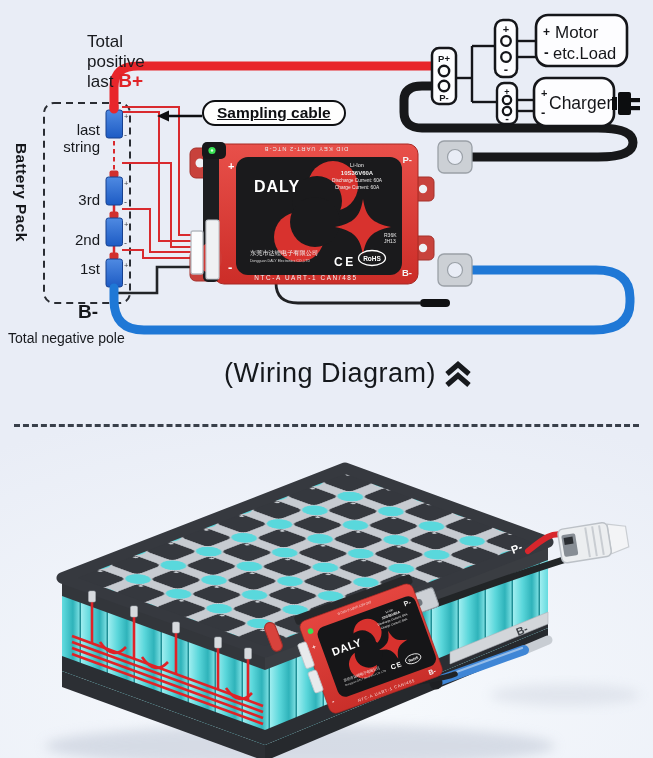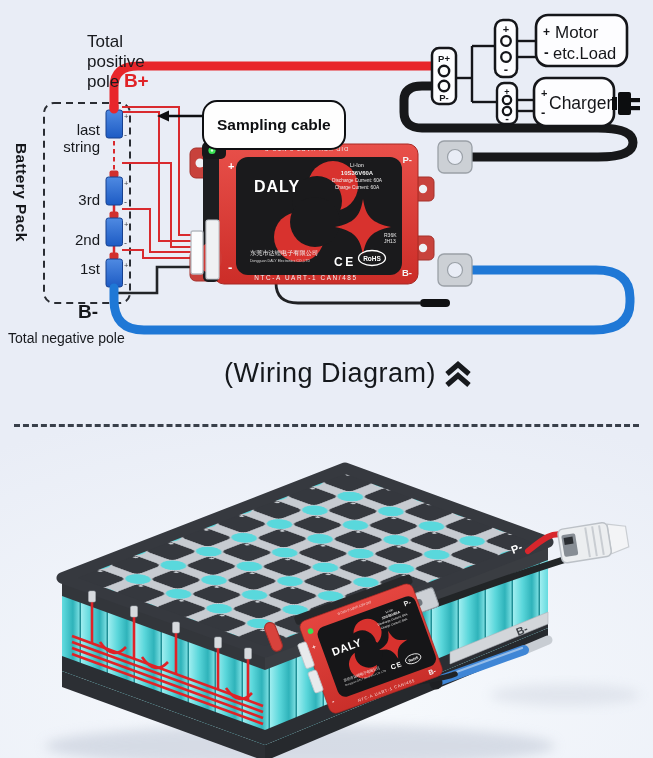--- a/index.html
+++ b/index.html
@@ -17,21 +17,21 @@
   #battery-pack{
     left:12px;top:143px;height:160px;
     writing-mode:vertical-rl;
     font-weight:bold;font-size:15.5px;letter-spacing:.4px;color:#15171b;
   }
   .cell-lbl{width:60px;left:40px;text-align:right;font-size:15px;line-height:16.5px;color:#17191d;}
   #b-minus-label{left:78px;top:301px;font-size:19px;font-weight:bold;color:#15171b;}
   #total-negative{left:8px;top:330px;font-size:14px;color:#17191d;}
   #sampling-box{
     left:202px;top:100px;background:#fefefe;border:2.5px solid #0e0f12;
-    border-radius:15px;padding:14px 13px;font-size:15.5px;font-weight:bold;color:#0e0f12;
+    border-radius:15px;padding:2px 13px;font-size:15.5px;font-weight:bold;color:#0e0f12;text-decoration:underline;
   }
   #title-row{
     top:358px;left:0;right:0;display:flex;justify-content:center;
     align-items:center;gap:7px;font-size:27px;color:#15181c;letter-spacing:.5px;margin-left:44px;
   }
   #divider{left:14px;right:14px;top:424px;border-top:3.5px dashed #39404a;height:0;}
   #diagram-svg{left:0;top:0;}
   #photo-svg{left:0;top:430px;}
 </style>
 </head>
@@ -229,21 +229,21 @@
 
   <g>
     <line x1="168" y1="116" x2="202" y2="116" stroke="#0e0f12" stroke-width="2.6"></line>
     <polygon points="157,116 169,110.5 169,121.5" fill="#0e0f12"></polygon>
   </g>
 </svg>
 
 <div id="total-positive" class="abs lbl">
   <div>Total</div>
   <div>positive</div>
-  <div><span>pole </span><span id="bplus">B+</span></div>
+  <div><span>last </span><span id="bplus">B+</span></div>
 </div>
 <div id="battery-pack" class="abs">Battery Pack</div>
 <div class="abs cell-lbl" style="top:122px">last string</div>
 <div class="abs cell-lbl" style="top:192px">3rd</div>
 <div class="abs cell-lbl" style="top:232px">2nd</div>
 <div class="abs cell-lbl" style="top:261px">1st</div>
 <div id="b-minus-label" class="abs">B-</div>
 <div id="total-negative" class="abs">Total negative pole</div>
 <div id="sampling-box" class="abs">Sampling cable</div>
 

